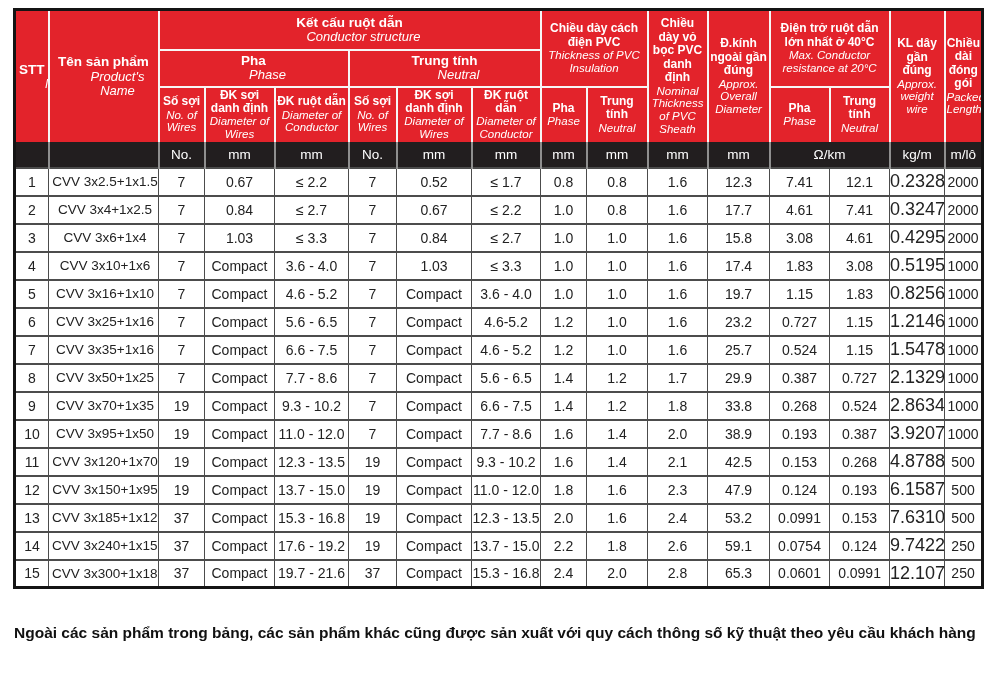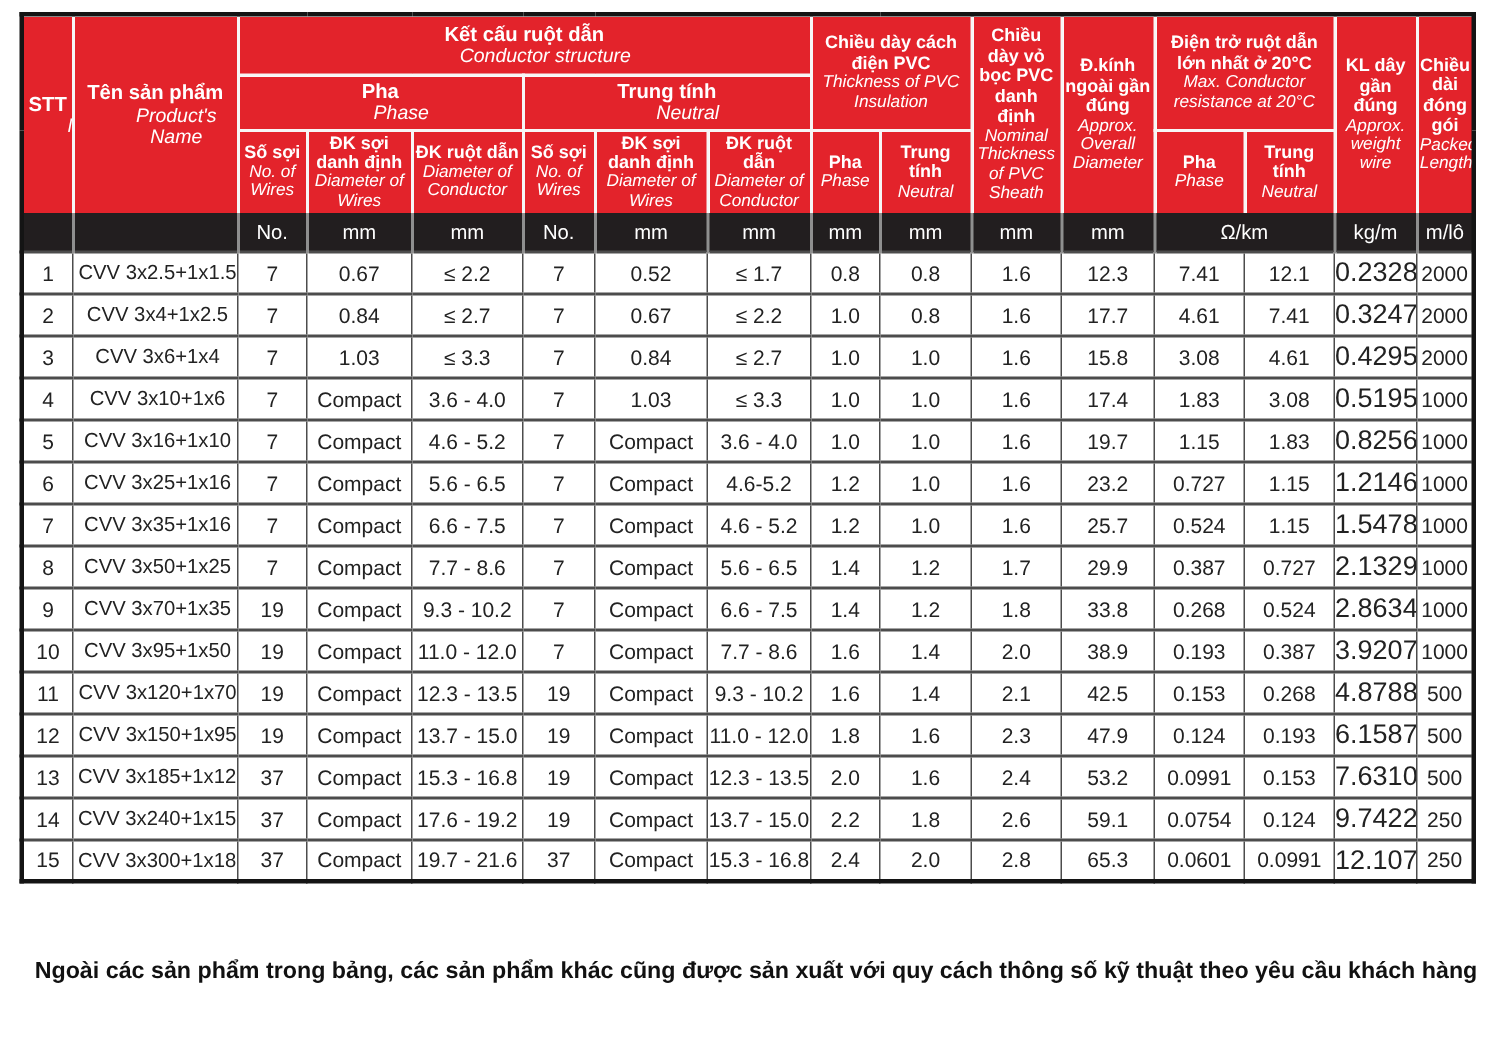--- a/index.html
+++ b/index.html
@@ -63,21 +63,21 @@
     vertical-align: middle;
     font-size: 14px;
     color: #222222;
     white-space: nowrap;
     overflow: hidden;
   }
   tbody td.name-cell { text-align: center; padding-left: 3px; font-size: 13.5px; }
   tbody td.tight { font-size: 18px; }
 
   
-  .footnote { margin-top: 49px; padding-left: 1px; text-align: center; }
+  .footnote { margin-top: 34px; padding-left: 1px; }
   .footnote .fn-vi { font-weight: bold; font-size: 15.5px; line-height: 1.25; color: #111; }
   .footnote .fn-en { font-style: italic; font-size: 15px; line-height: 1.3; color: #111; }
 </style>
 </head>
 <body>
 
 <div class="page">
 
   <table class="spec">
     <colgroup>
@@ -118,21 +118,21 @@
         </th>
         <th class="red nb" rowspan="3">
           <span class="vi">Chiều dày vỏ bọc PVC danh định</span>
           <span class="en">Nominal Thickness of PVC Sheath</span>
         </th>
         <th class="red nb" rowspan="3">
           <span class="vi">Đ.kính ngoài gần đúng</span>
           <span class="en">Approx. Overall Diameter</span>
         </th>
         <th class="red" colspan="2" rowspan="2">
-          <span class="vi">Điện trở ruột dẫn lớn nhất ở 20°C</span>
+          <span class="vi">Điện trở ruột dẫn lớn nhất ở 40°C</span>
           <span class="en">Max. Conductor resistance at 20°C</span>
         </th>
         <th class="red nb" rowspan="3">
           <span class="vi">KL dây gần đúng</span>
           <span class="en">Approx. weight wire</span>
         </th>
         <th class="red nb" rowspan="3">
           <span class="vi">Chiều dài đóng gói</span>
           <span class="en">Packed Length</span>
         </th>

